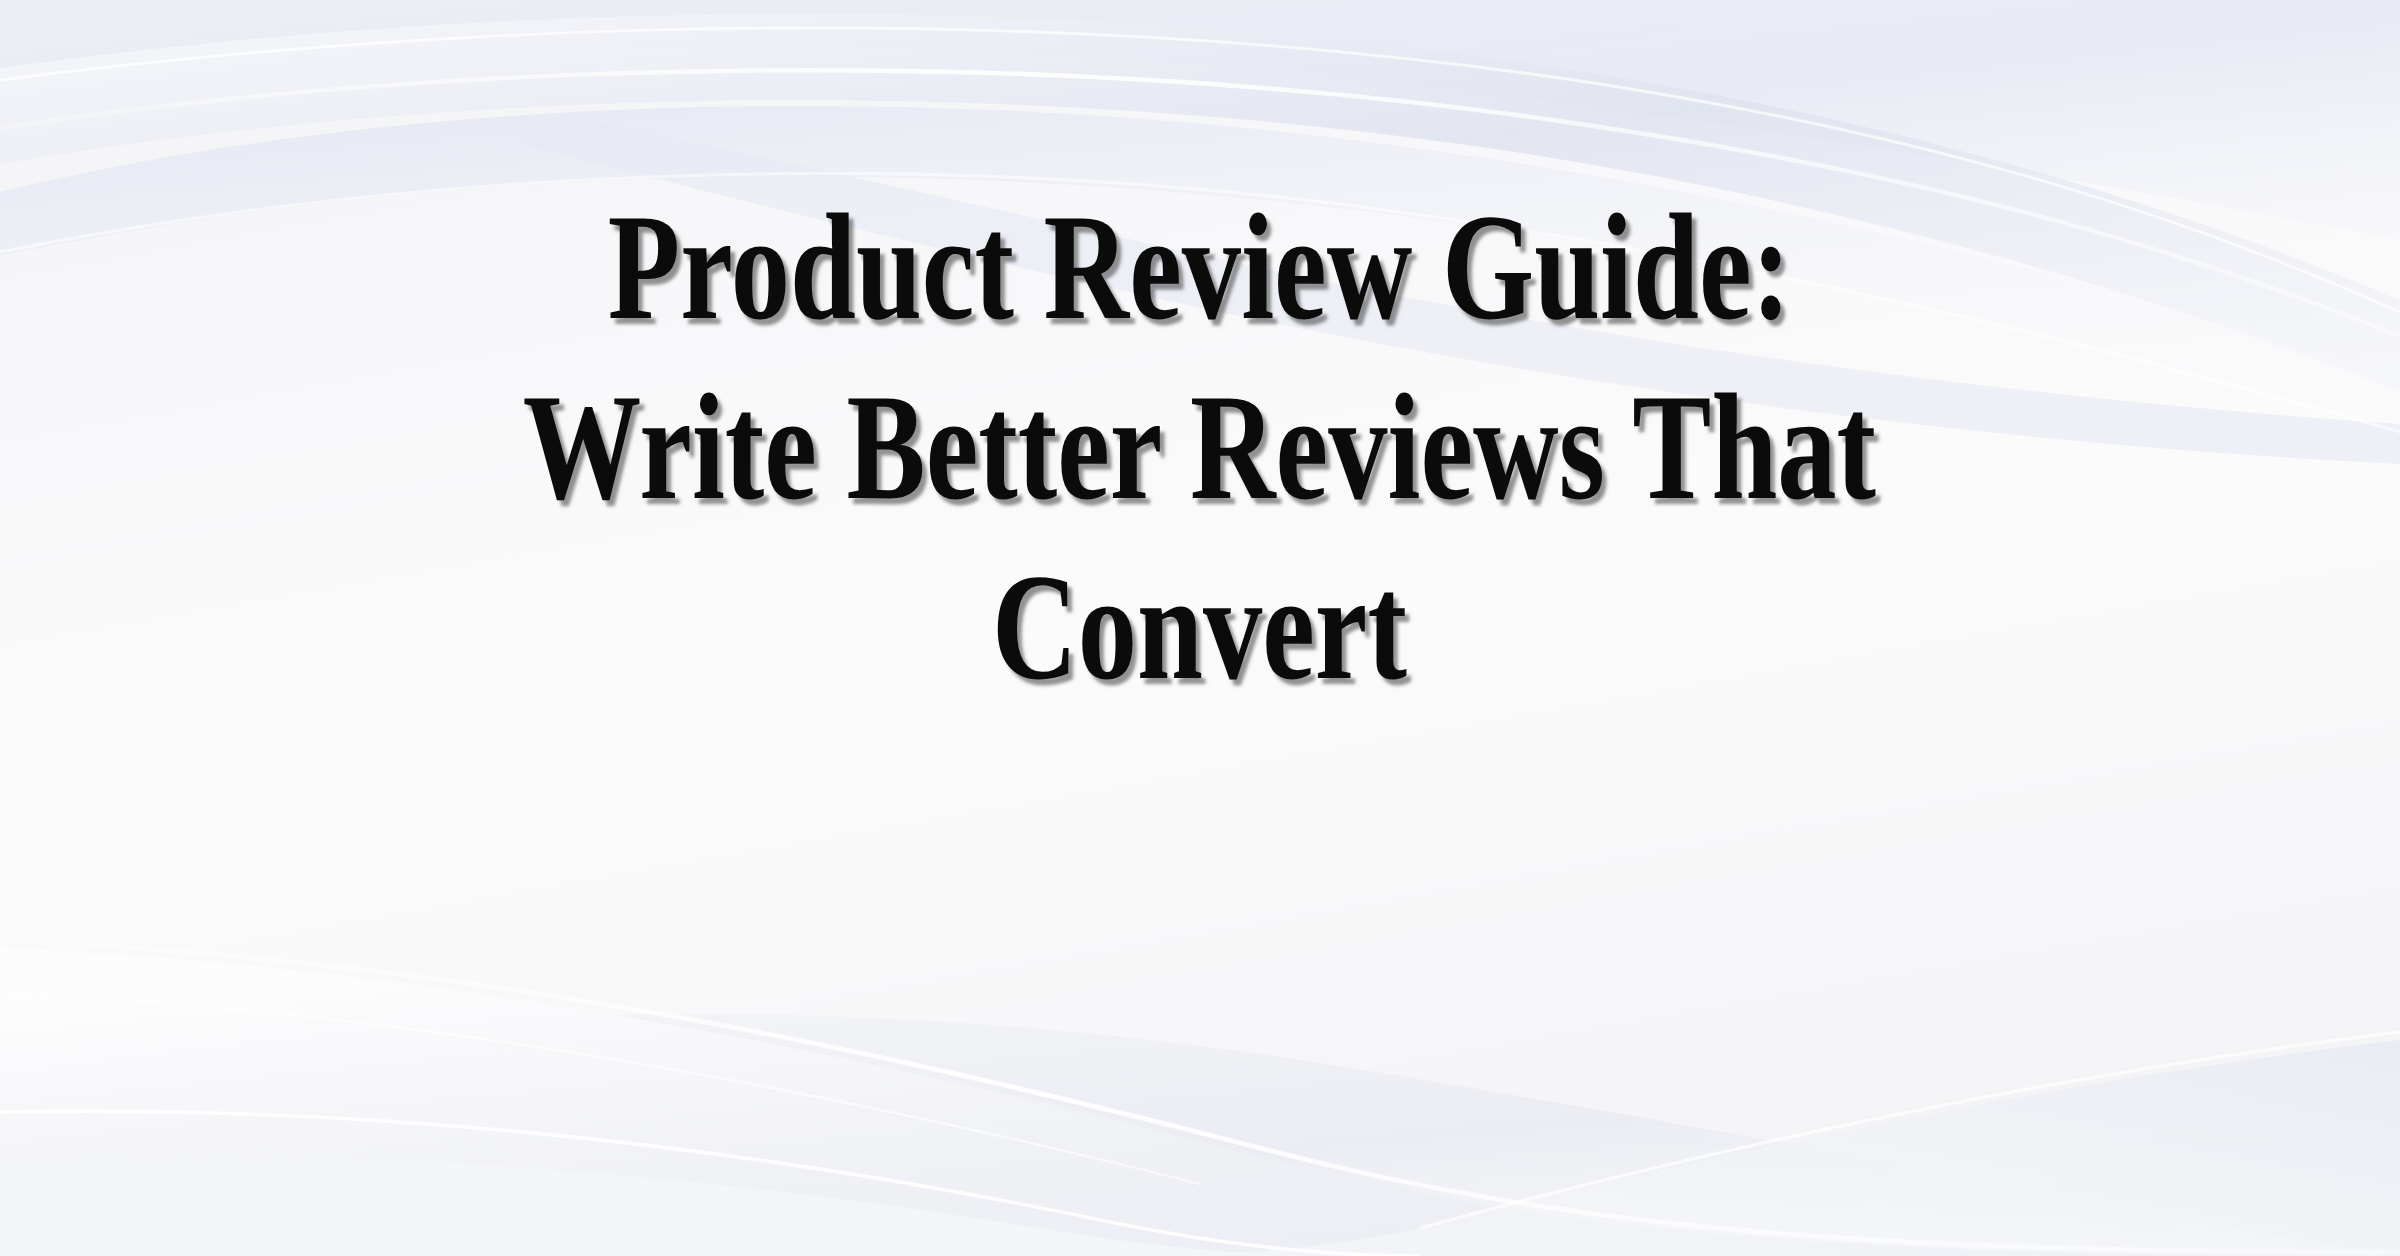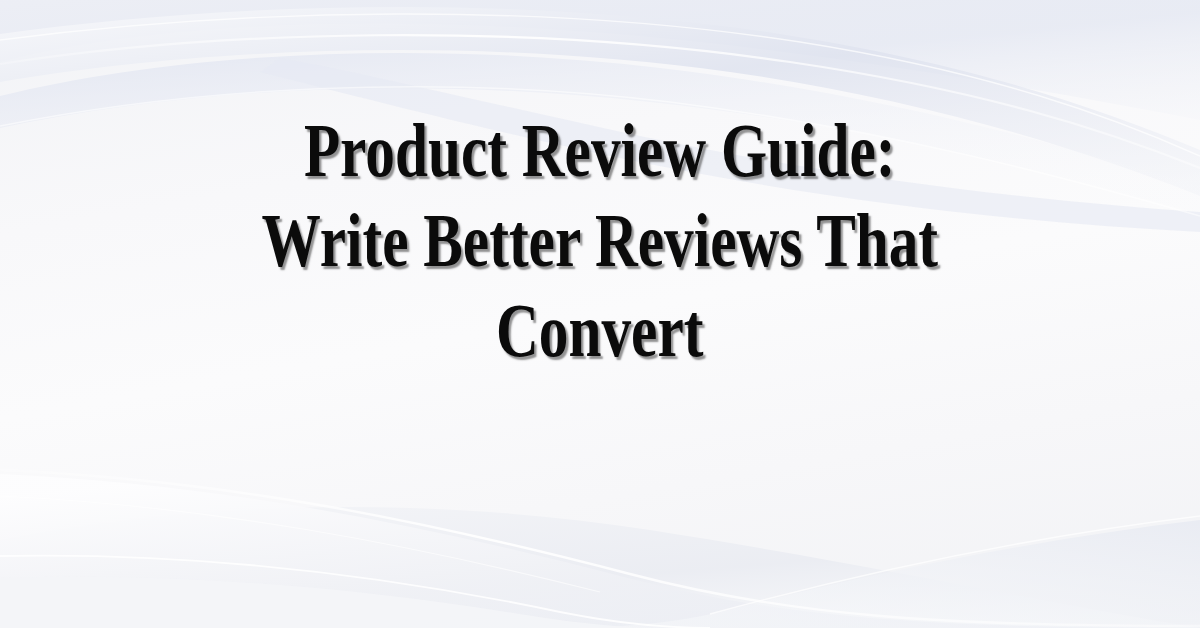--- a/index.html
+++ b/index.html
@@ -34,21 +34,21 @@
   #wave-layer svg {
     display: block;
     width: 1200px;
     height: 628px;
   }
 
   
   #title-block {
     position: absolute;
     left: 0;
-    top: 16px;
+    top: 0;
     width: 1200px;
     height: 448px;
     display: flex;
     flex-direction: column;
     align-items: center;
     justify-content: center;
     box-sizing: border-box;
     padding: 1px 70px;
   }
 

